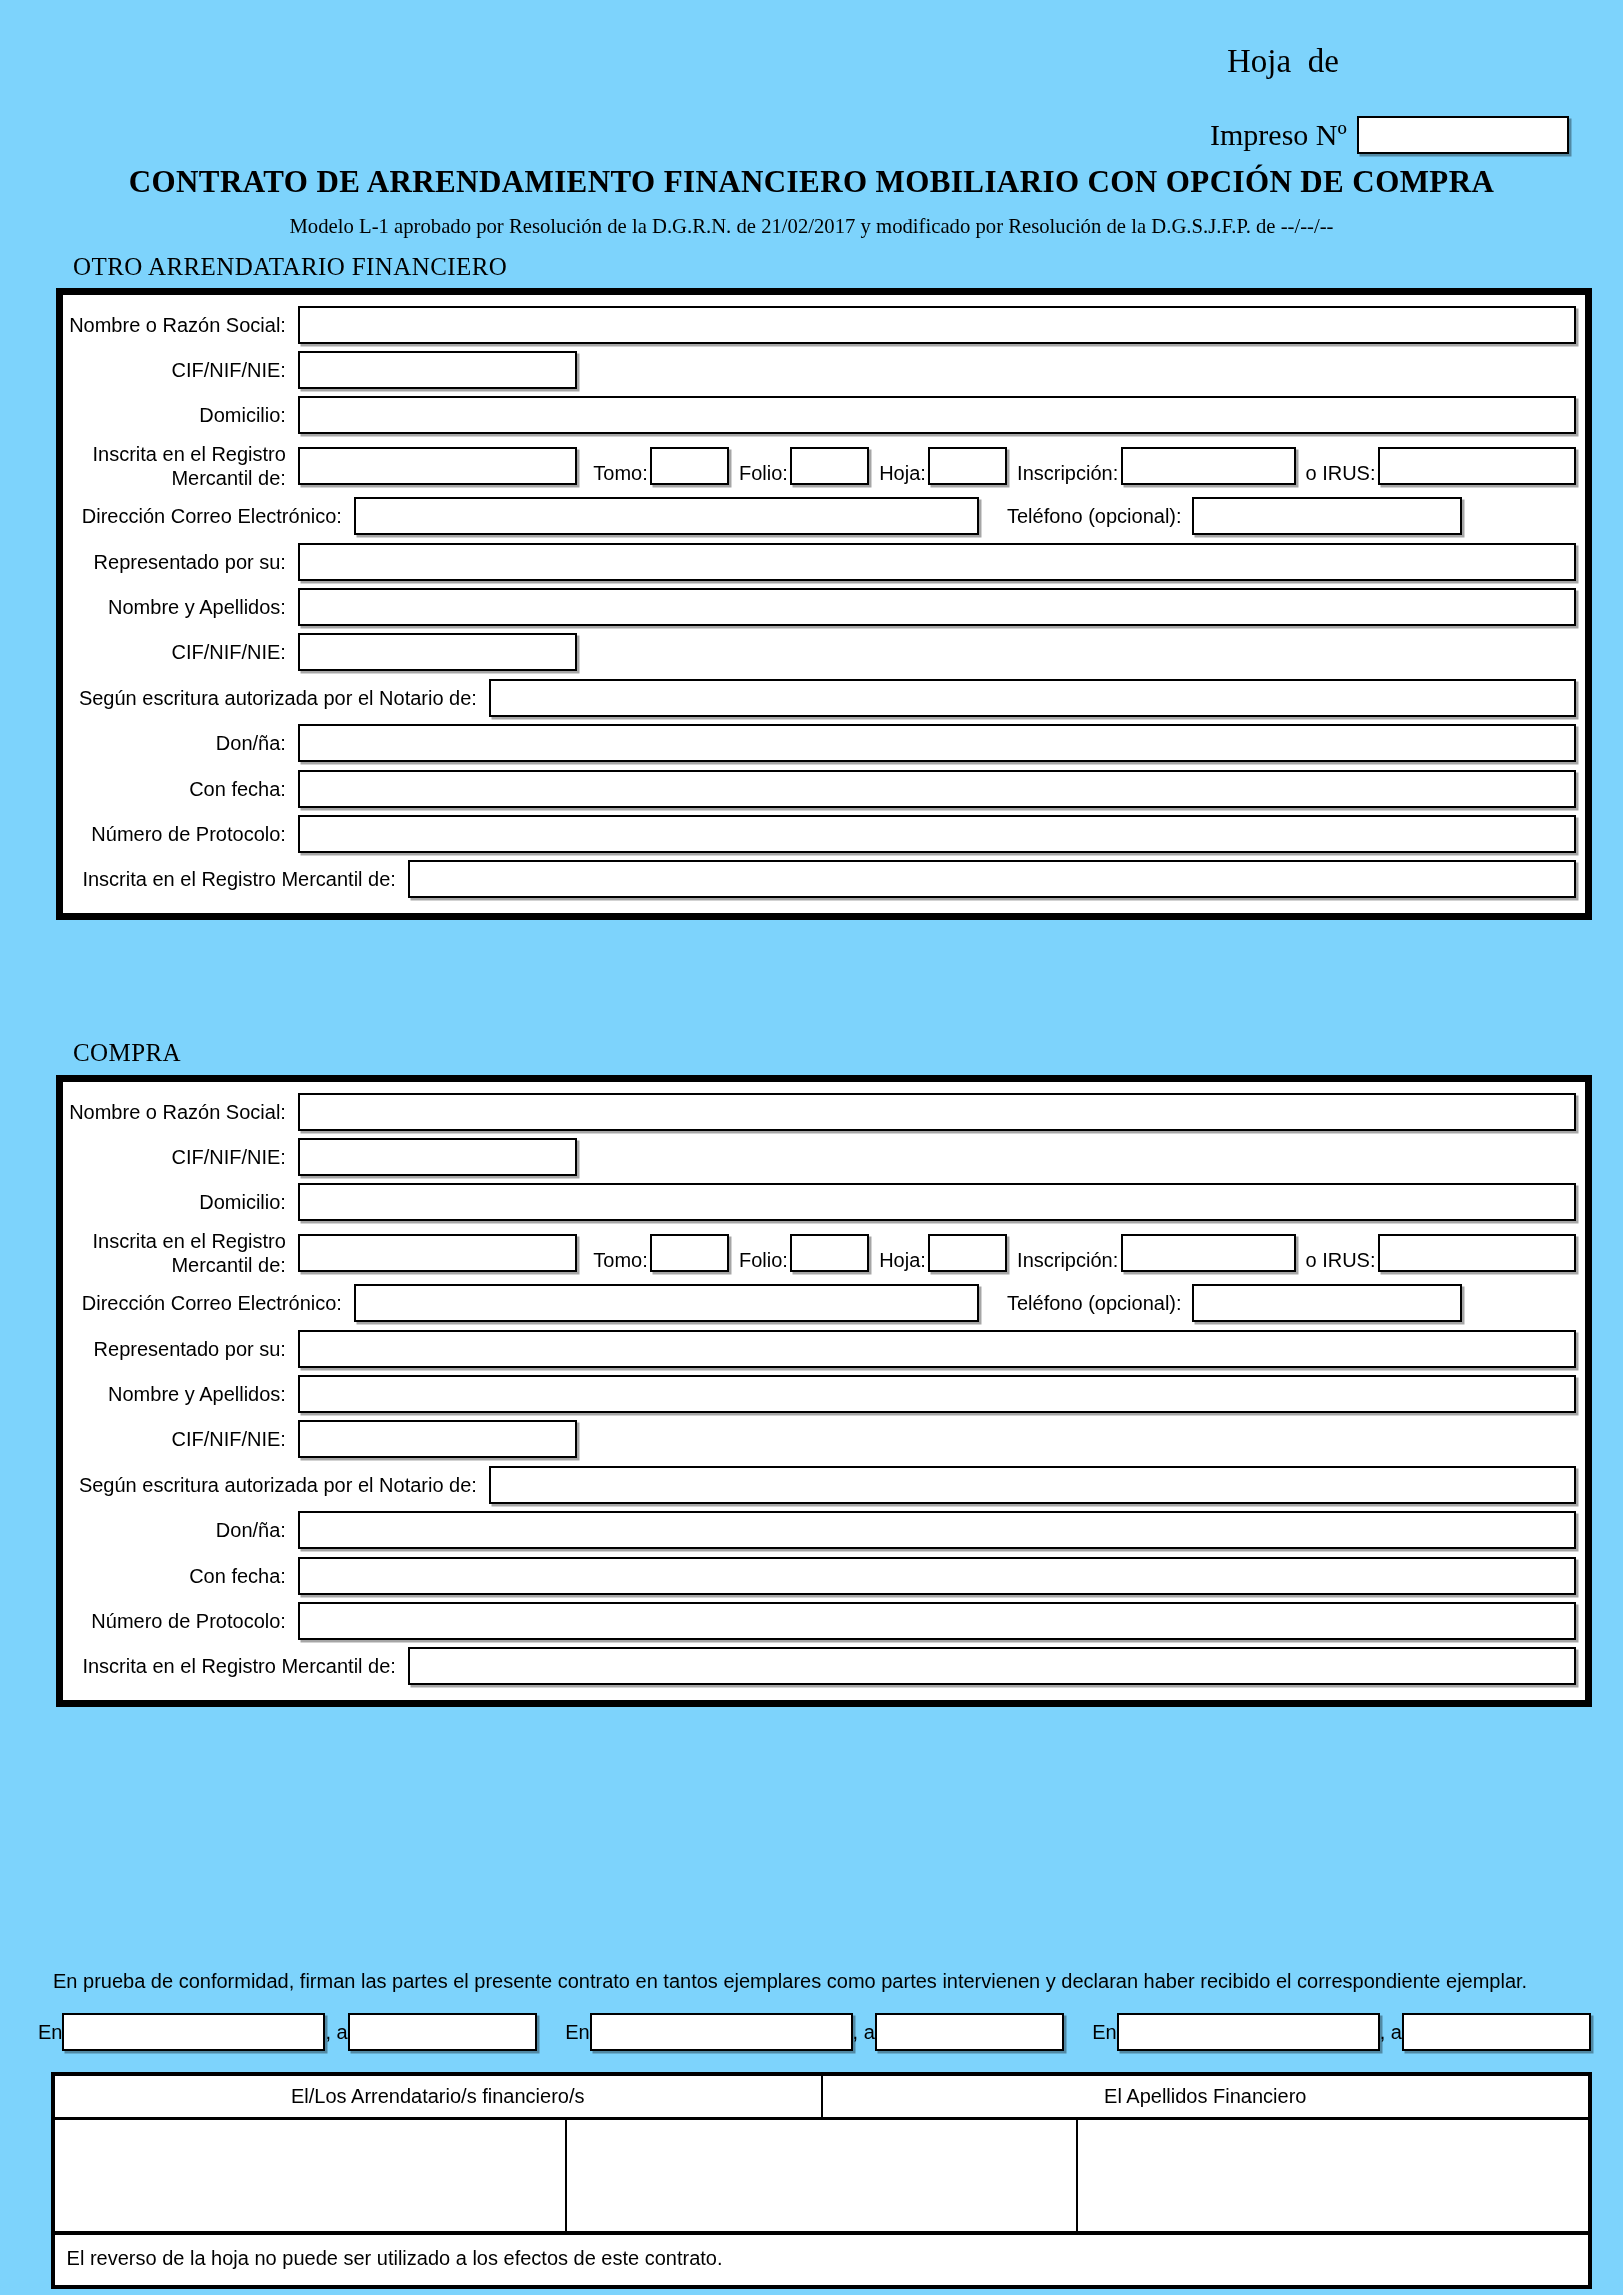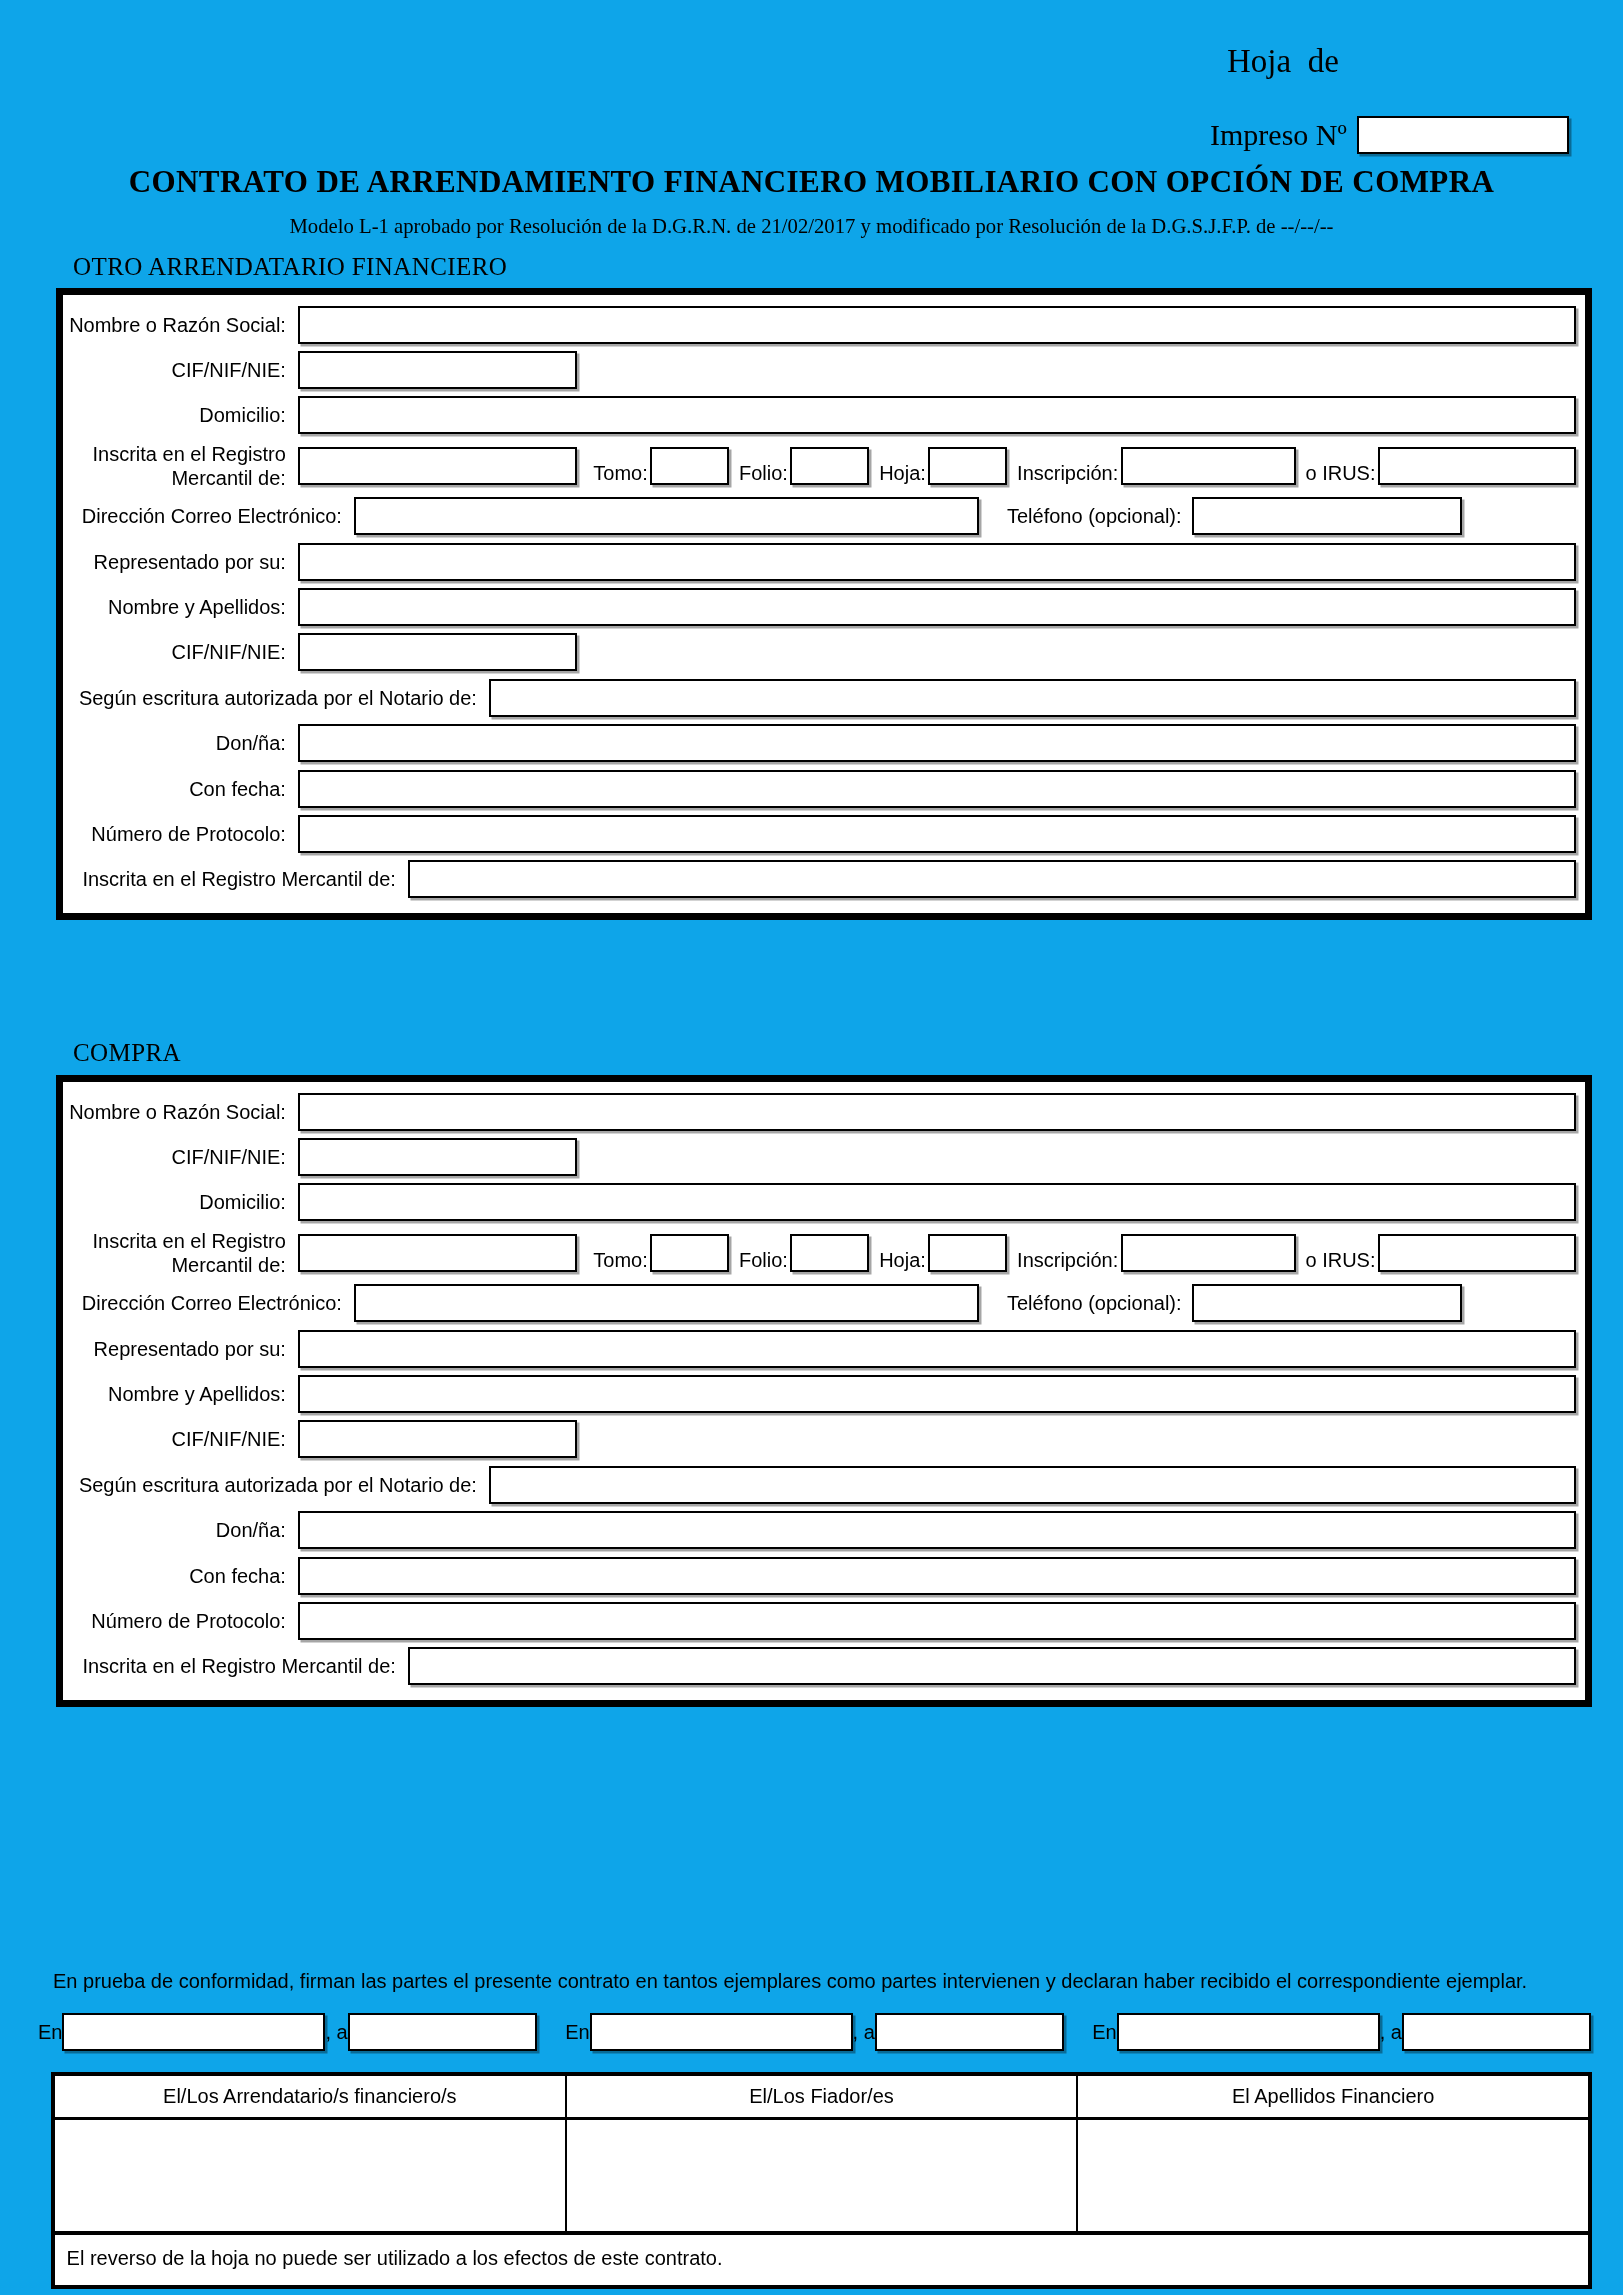--- a/index.html
+++ b/index.html
@@ -1,19 +1,19 @@
 <!DOCTYPE html>
 <html lang="es" style="font-size:13.2px"><head>
 <meta charset="utf-8">
 <style>
   * { margin:0; padding:0; box-sizing:border-box; }
   html,body { background:#e8e8e8; }
   .page {
     position:relative; width:1623px; height:2295px; margin:0 auto;
-    background:#0ea5e9; color:#000; overflow:hidden;
+    background:#7dd3fc; color:#000; overflow:hidden;
     font-family:"Liberation Sans", sans-serif;
   }
   .serif { font-family:"Liberation Serif", serif; }
 
   
   .hoja { position:absolute; top:43px; left:1227px; font-size:33px; white-space:pre; }
   .impreso-row { position:absolute; top:116px; left:1210px; display:flex; align-items:center; }
   .impreso-label { font-size:30px; margin-right:10.7px; }
   .impreso-box { width:212px; height:48px; }
   .title {
@@ -312,21 +312,20 @@
       <span class="enl">En</span>
       <input type="text" class="fi en-box" style="">
       <span class="al">, a</span>
       <input type="text" class="fi a-box" style="">
     </span>
   </div>
 
   <div class="sig">
     <div class="sig-head">
       <div class="cell">El/Los Arrendatario/s financiero/s</div>
-      <div class="cell">El/Los Fiador/es</div>
       <div class="cell">El Apellidos Financiero</div>
     </div>
     <div class="sig-body">
       <div class="cell"></div>
       <div class="cell"></div>
       <div class="cell"></div>
     </div>
     <div class="sig-note">El reverso de la hoja no puede ser utilizado a los efectos de este contrato.</div>
   </div>
 

